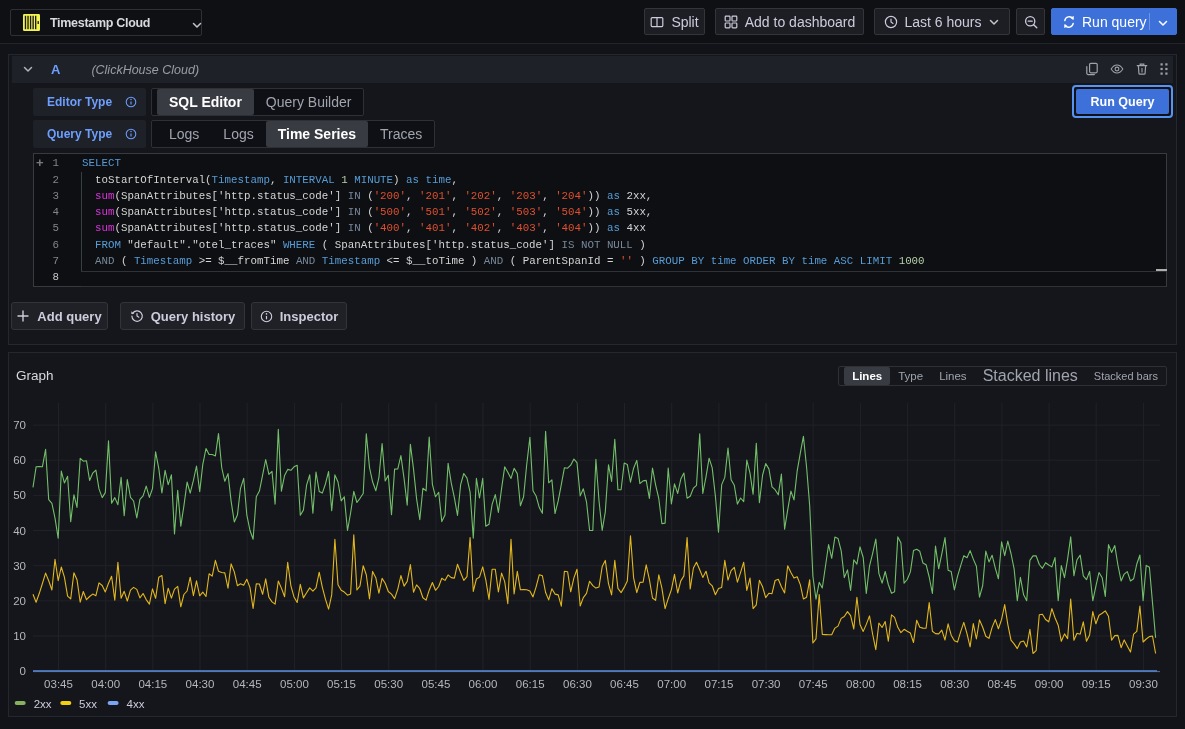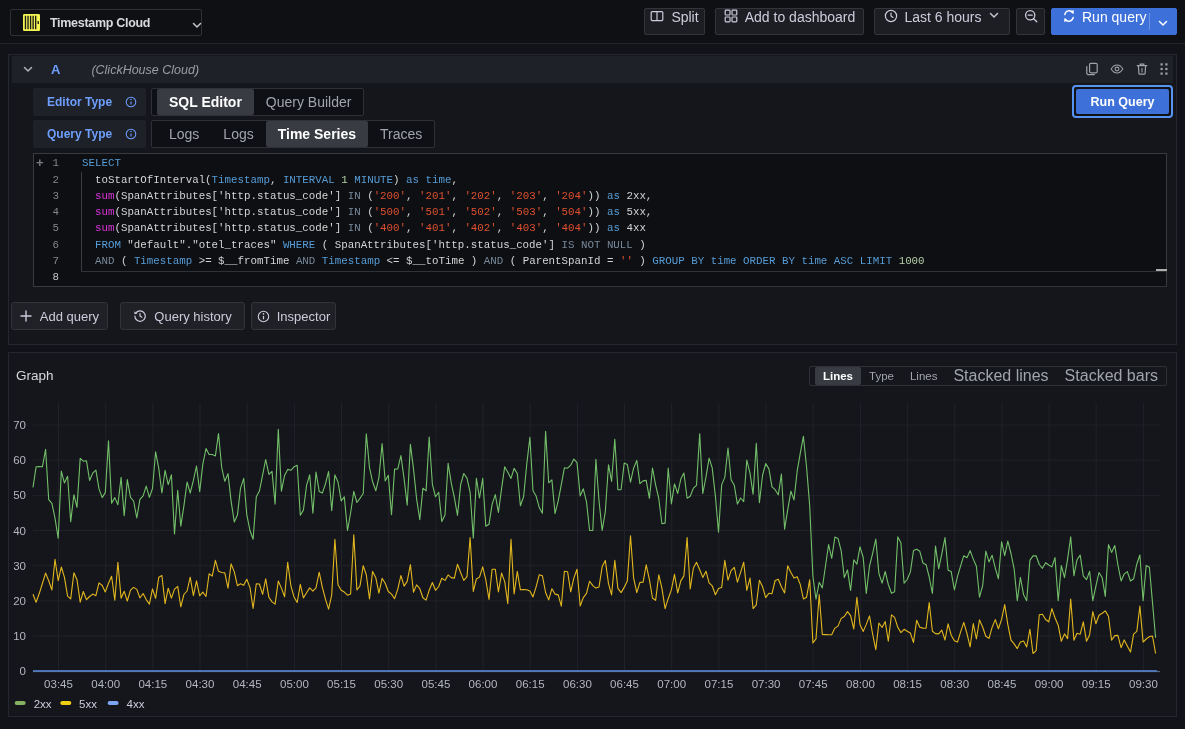--- a/index.html
+++ b/index.html
@@ -1,19 +1,19 @@
 <!DOCTYPE html>
 <html><head><meta charset="utf-8"><title>Explore</title><style>
 * { margin:0; padding:0; box-sizing:border-box; }
 html,body { width:1185px; height:729px; background:#121318; font-family:"Liberation Sans", sans-serif; overflow:hidden; position:relative; }
 .abs { position:absolute; }
-.btn { position:absolute; display:flex; align-items:flex-start; justify-content:center; gap:7px; height:27px; top:8px;
+.btn { position:absolute; display:flex; align-items:center; justify-content:center; gap:7px; height:27px; top:8px;
   background:#1c1e24; border:1px solid #33353b; border-radius:2px; color:#ccccdc; font-size:14px; font-weight:400; }
 .qbtn { position:absolute; display:flex; align-items:center; justify-content:center; gap:7px; height:28px;
-  background:#1f2127; border:1px solid #32343a; border-radius:3px; color:#ccccdc; font-size:13px; font-weight:400; }
+  background:#1f2127; border:1px solid #32343a; border-radius:3px; color:#ccccdc; font-size:13px; font-weight:700; }
 .lblbox { position:absolute; left:33px; width:113px; height:28px; background:#1e2127; border-radius:2px;
   display:flex; align-items:center; justify-content:space-between; padding:0 9px 0 14px; color:#6E9FFF; font-size:12px; font-weight:bold; }
 .radio { position:absolute; display:flex; align-items:stretch; height:28px; background:#0f1015; border:1px solid #2e3036; border-radius:2px; padding:0 0 0 5px; }
 .radio .it { display:flex; align-items:center; padding:0 12px; font-size:14px; color:#a0a4ad; border-radius:2px; }
 .radio .sel { background:#383b42; color:#ffffff; font-weight:bold; }
 .gn { position:absolute; width:26px; left:33px; text-align:right; font-family:"Liberation Mono", monospace; font-size:10.8px; line-height:16.2px; }
 .cl { position:absolute; left:82px; font-family:"Liberation Mono", monospace; font-size:10.8px; line-height:16.2px; white-space:pre; }
 .axlbl { font-family:"Liberation Sans", sans-serif; font-size:11.5px; fill:#b4b7bd; }
 </style></head>
 <body>
@@ -170,37 +170,37 @@
     <span>Add query</span>
   </div>
 <div class="qbtn" style="left:120px;top:302px;width:125px">
     <svg width="14" height="14" viewBox="0 0 14 14" fill="none" style="">
       <path d="M2.6 4.5A5.2 5.2 0 1 1 1.9 7" stroke="#ccccdc" stroke-width="1.2" stroke-linecap="round"></path>
       <path d="M1.4 2.2v2.8h2.8z" fill="#ccccdc"></path>
       <path d="M7 4.6V7l1.8 1.2" stroke="#ccccdc" stroke-width="1.2" stroke-linecap="round"></path>
     </svg>
     <span>Query history</span>
   </div>
-<div class="qbtn" style="left:251px;top:302px;width:85px">
+<div class="qbtn" style="left:251px;top:302px;width:96px">
     <svg width="13" height="13" viewBox="0 0 14 14" fill="none" style="">
       <circle cx="7" cy="7" r="5.6" stroke="#ccccdc" stroke-width="1.2"></circle>
       <line x1="7" y1="6.4" x2="7" y2="10" stroke="#ccccdc" stroke-width="1.3"></line>
       <circle cx="7" cy="4.1" r="0.9" fill="#ccccdc"></circle>
     </svg>
     <span>Inspector</span>
   </div>
 
 <div class="abs" style="left:8px;top:352px;width:1169px;height:365px;border:1px solid #25272e;background:#15161c"></div>
 <div class="abs" style="left:16px;top:368px;color:#d8d9dd;font-size:13.5px;font-weight:normal">Graph</div>
 <div class="radio" style="right:18px;left:auto;top:366px;height:20px;background:#16171d">
   <div class="it sel" style="padding:0 8px;font-size:11.5px">Lines</div>
   <div class="it" style="padding:0 8px;font-size:11.5px">Type</div>
   <div class="it" style="padding:0 8px;font-size:11.5px">Lines</div>
   <div class="it" style="padding:0 8px;font-size:16px">Stacked lines</div>
-  <div class="it" style="padding:0 8px;font-size:16px">Stacked bars</div>
+  <div class="it" style="padding:0 8px;font-size:11px">Stacked bars</div>
 </div>
 <svg width="1169" height="365" viewBox="8 352 1169 365" style="position:absolute;left:8px;top:352px">
 <line x1="33" y1="671.1" x2="1160" y2="671.1" stroke="#202227" stroke-width="1"></line>
     <line x1="33" y1="636.0" x2="1160" y2="636.0" stroke="#202227" stroke-width="1"></line>
     <line x1="33" y1="600.8" x2="1160" y2="600.8" stroke="#202227" stroke-width="1"></line>
     <line x1="33" y1="565.7" x2="1160" y2="565.7" stroke="#202227" stroke-width="1"></line>
     <line x1="33" y1="530.5" x2="1160" y2="530.5" stroke="#202227" stroke-width="1"></line>
     <line x1="33" y1="495.4" x2="1160" y2="495.4" stroke="#202227" stroke-width="1"></line>
     <line x1="33" y1="460.2" x2="1160" y2="460.2" stroke="#202227" stroke-width="1"></line>
     <line x1="33" y1="425.1" x2="1160" y2="425.1" stroke="#202227" stroke-width="1"></line>

